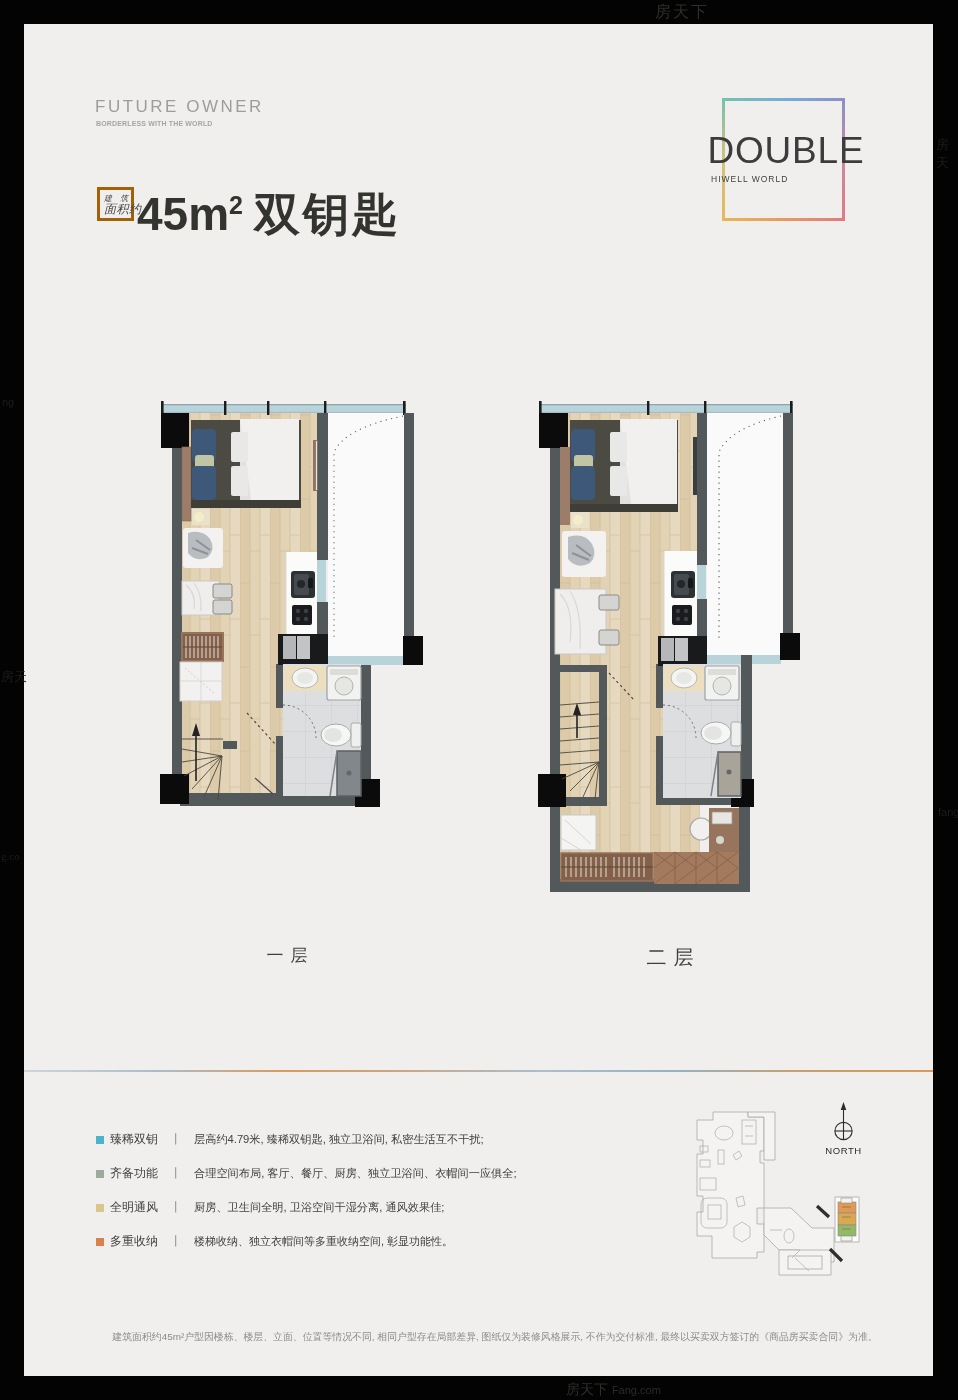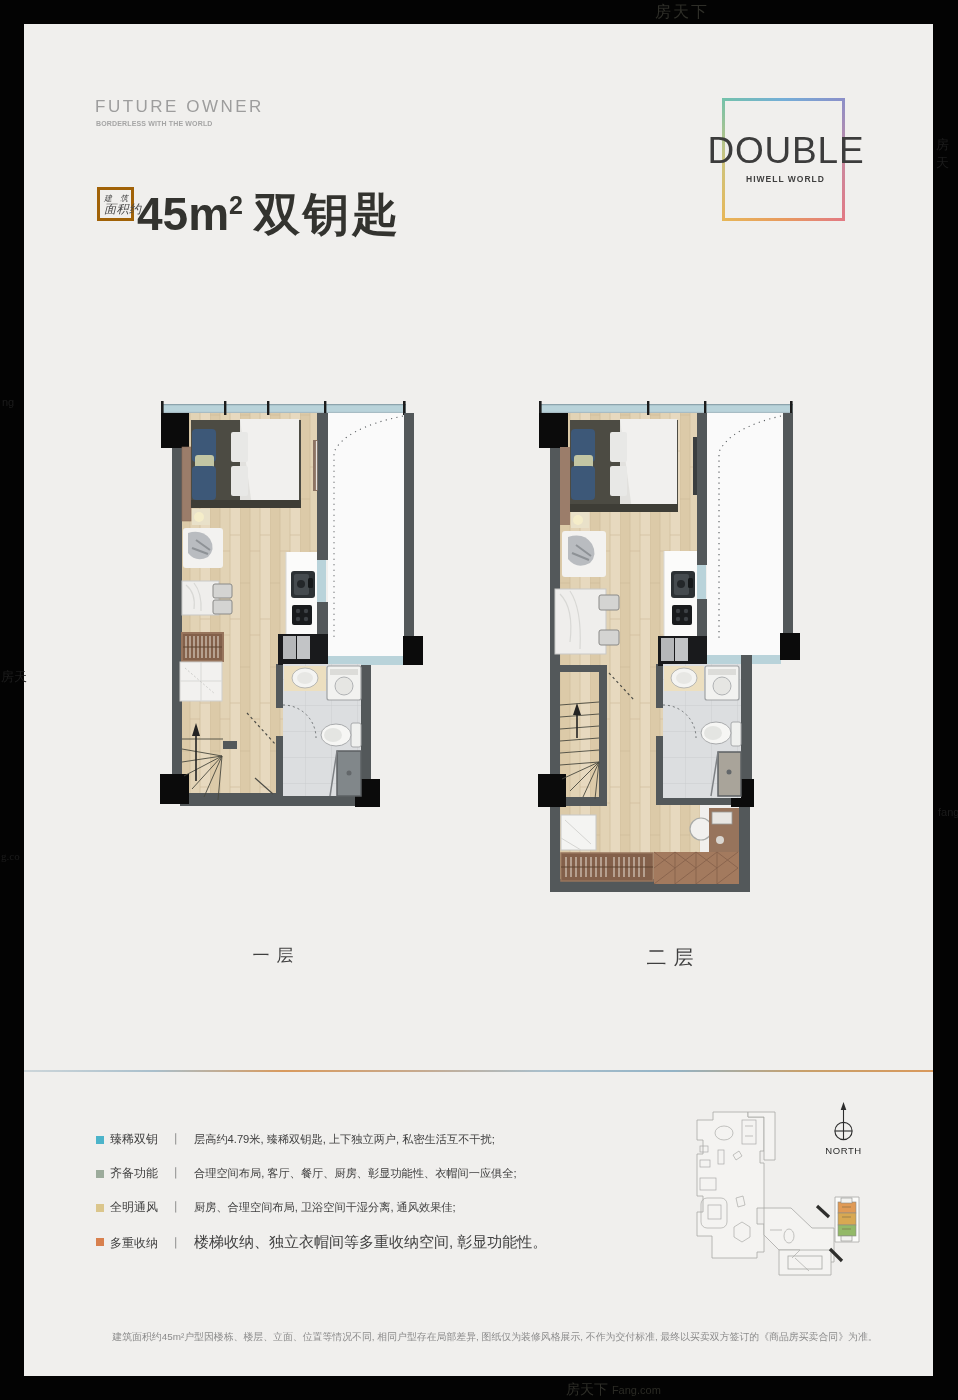--- a/index.html
+++ b/index.html
@@ -35,21 +35,21 @@
 
 <div class="abs" style="left:722px;top:98px;width:123px;height:123px;">
   <div class="abs" style="left:0;top:0;width:123px;height:3px;background:linear-gradient(90deg,#74c2ab,#74aed8,#8b8fc9);"></div>
   <div class="abs" style="right:0;top:0;width:3px;height:123px;background:linear-gradient(180deg,#8b8fc9,#c9899f,#e27984);"></div>
   <div class="abs" style="left:0;bottom:0;width:123px;height:3px;background:linear-gradient(90deg,#e7b758,#e89a5e,#e27984);"></div>
   <div class="abs" style="left:0;top:0;width:3px;height:123px;background:linear-gradient(0deg,#e7b758,#cdc47e,#74c2ab);"></div>
 </div>
 
 <div class="abs" style="left:700px;top:130px;width:171px;text-align:center;color:#3c3c3c;font-size:37px;letter-spacing:0.8px;text-indent:0.8px;">DOUBLE</div>
 
-<div class="abs" style="left:710px;top:174px;width:150px;text-align:center;color:#3f3f3f;font-size:8.5px;font-weight:bold;letter-spacing:1px;text-indent:1px;">HIWELL WORLD</div>
+<div class="abs" style="left:710px;top:174px;width:150px;text-align:left;color:#3f3f3f;font-size:8.5px;font-weight:normal;letter-spacing:1px;text-indent:1px;">HIWELL WORLD</div>
 
 <svg class="abs" style="left:150px;top:393px;" width="285" height="425" viewBox="150 393 285 425" xmlns="http://www.w3.org/2000/svg">
 <defs>
 <pattern id="wood1" x="150" y="393" width="30" height="84" patternUnits="userSpaceOnUse">
 <rect width="30" height="84" fill="#e2d3b5"></rect>
 <rect x="0" width="10" height="84" fill="#dccaa8"></rect>
 <rect x="20" width="10" height="84" fill="#e7d9bf"></rect>
 <line x1="10" y1="0" x2="10" y2="84" stroke="#cfbd9b" stroke-width="0.7"></line>
 <line x1="20" y1="0" x2="20" y2="84" stroke="#cfbd9b" stroke-width="0.7"></line>
 <line x1="0" y1="0" x2="0" y2="84" stroke="#cfbd9b" stroke-width="0.7"></line>
@@ -422,37 +422,37 @@
 
 <rect x="654" y="852" width="85" height="32" fill="#a37a5e"></rect>
 <g stroke="#84604a" stroke-width="0.8" fill="none">
 <path d="M654 852 l21 16 l-21 16 M675 852 l-21 16 M675 852 l21 16 l-21 16 M696 852 l-21 16 M696 852 l21 16 l-21 16 M717 852 l-21 16 M717 852 l21 16 l-21 16 M738 852 l-21 16"></path>
 <line x1="675" y1="852" x2="675" y2="884"></line>
       <line x1="696" y1="852" x2="696" y2="884"></line>
       <line x1="717" y1="852" x2="717" y2="884"></line>
 </g>
 </svg>
 
-<div class="abs" style="left:223px;top:944px;width:100px;text-align:center;color:#3f3f3f;font-size:17px;letter-spacing:7px;text-indent:7px;">一层</div>
+<div class="abs" style="left:237px;top:944px;width:100px;text-align:center;color:#3f3f3f;font-size:17px;letter-spacing:7px;text-indent:7px;">一层</div>
 
 <div class="abs" style="left:620px;top:944px;width:100px;text-align:center;color:#3f3f3f;font-size:20px;letter-spacing:7px;text-indent:7px;">二层</div>
 
 <div class="abs" style="left:24px;top:1070px;width:909px;height:1.6px;background:linear-gradient(90deg,#cdd6da,#a9bfcc,#d99a5d,#c8a98c,#a9bfcc,#93b3c6,#c8a06b,#d9995c);"></div>
 
 <div class="abs" style="left:96px;top:1136px;width:8px;height:8px;background:#4cb4ca;"></div>
-<div class="abs" style="left:110px;top:1131px;font-size:12px;color:#414141;letter-spacing:0px;">臻稀双钥<span style="color:#8a8a8a;margin:0 12px;font-size:12px;">丨</span><span style="font-size:11.2px;">层高约4.79米, 臻稀双钥匙, 上下独立两户, 私密生活互不干扰;</span></div>
+<div class="abs" style="left:110px;top:1131px;font-size:12px;color:#414141;letter-spacing:0px;">臻稀双钥<span style="color:#8a8a8a;margin:0 12px;font-size:12px;">丨</span><span style="font-size:11.2px;">层高约4.79米, 臻稀双钥匙, 独立卫浴间, 私密生活互不干扰;</span></div>
 
 <div class="abs" style="left:96px;top:1170px;width:8px;height:8px;background:#9cab9b;"></div>
-<div class="abs" style="left:110px;top:1165px;font-size:12px;color:#414141;letter-spacing:0px;">齐备功能<span style="color:#8a8a8a;margin:0 12px;font-size:12px;">丨</span><span style="font-size:11.2px;">合理空间布局, 客厅、餐厅、厨房、彰显功能性、衣帽间一应俱全;</span></div>
+<div class="abs" style="left:110px;top:1165px;font-size:12px;color:#414141;letter-spacing:0px;">齐备功能<span style="color:#8a8a8a;margin:0 12px;font-size:12px;">丨</span><span style="font-size:11.2px;">合理空间布局, 客厅、餐厅、厨房、独立卫浴间、衣帽间一应俱全;</span></div>
 
 <div class="abs" style="left:96px;top:1204px;width:8px;height:8px;background:#dbc68c;"></div>
-<div class="abs" style="left:110px;top:1199px;font-size:12px;color:#414141;letter-spacing:0px;">全明通风<span style="color:#8a8a8a;margin:0 12px;font-size:12px;">丨</span><span style="font-size:11.2px;">厨房、合理空间布局, 卫浴空间干湿分离, 通风效果佳;</span></div>
+<div class="abs" style="left:110px;top:1199px;font-size:12px;color:#414141;letter-spacing:0px;">全明通风<span style="color:#8a8a8a;margin:0 12px;font-size:12px;">丨</span><span style="font-size:11.2px;">厨房、卫生间全明, 卫浴空间干湿分离, 通风效果佳;</span></div>
 
 <div class="abs" style="left:96px;top:1238px;width:8px;height:8px;background:#d8804e;"></div>
-<div class="abs" style="left:110px;top:1233px;font-size:12px;color:#414141;letter-spacing:0px;">多重收纳<span style="color:#8a8a8a;margin:0 12px;font-size:12px;">丨</span><span style="font-size:15px;">楼梯收纳、独立衣帽间等多重收纳空间, 彰显功能性。</span></div>
+<div class="abs" style="left:110px;top:1233px;font-size:12px;color:#414141;letter-spacing:0px;">多重收纳<span style="color:#8a8a8a;margin:0 12px;font-size:12px;">丨</span><span style="font-size:11px;">楼梯收纳、独立衣帽间等多重收纳空间, 彰显功能性。</span></div>
 
 <svg class="abs" style="left:685px;top:1100px;" width="190" height="185" viewBox="685 1100 190 185" xmlns="http://www.w3.org/2000/svg">
 <g fill="#f4f3f1" stroke="#a8a8a6" stroke-width="0.8">
 
 <path d="M713 1112 L748 1112 L748 1117 L764 1117 L764 1151 L760 1151 L760 1163 L764 1163 L764 1208 L757 1208 L757 1224 L764 1224 L764 1252 L757 1252 L757 1258 L712 1258 L712 1236 L697 1236 L697 1212 L703 1212 L703 1196 L697 1196 L697 1154 L703 1154 L703 1140 L697 1140 L697 1120 L713 1120 Z"></path>
 
 <path d="M748 1112 L775 1112 L775 1160 L764 1160 L764 1117 L748 1117 Z"></path>
 
 <path d="M764 1208 L791 1208 L812 1228 L834 1228 L834 1262 L812 1262 L800 1250 L779 1250 L764 1235 Z"></path>
 

